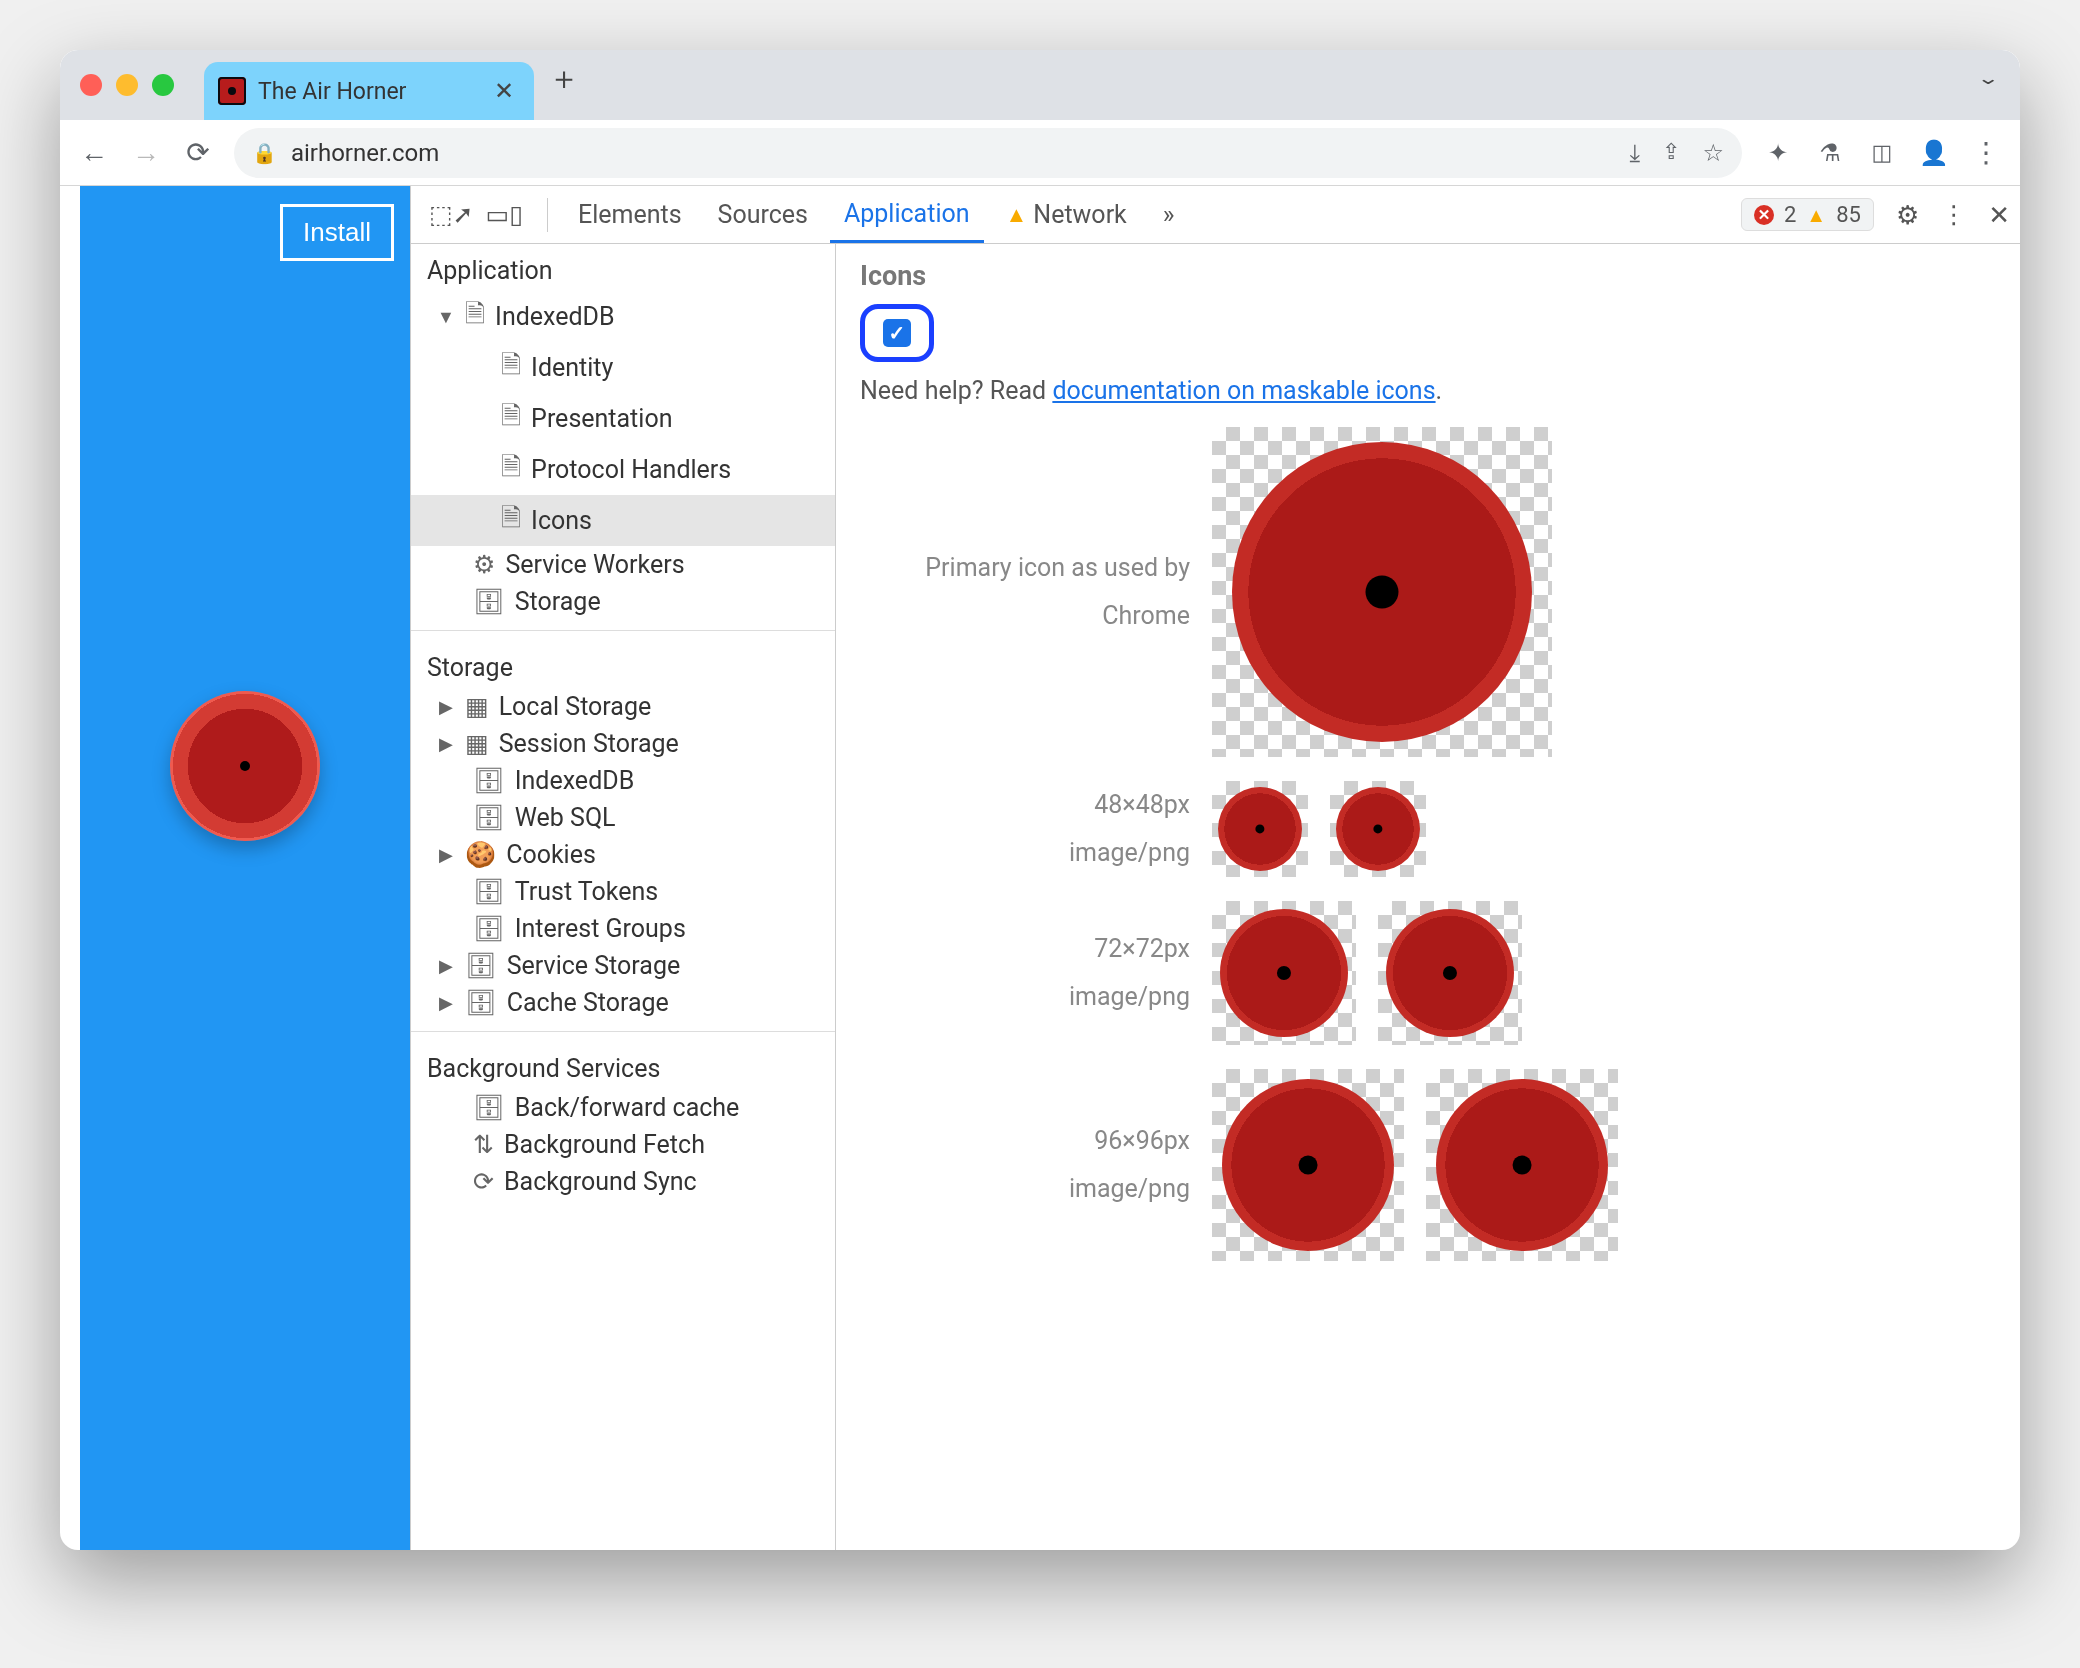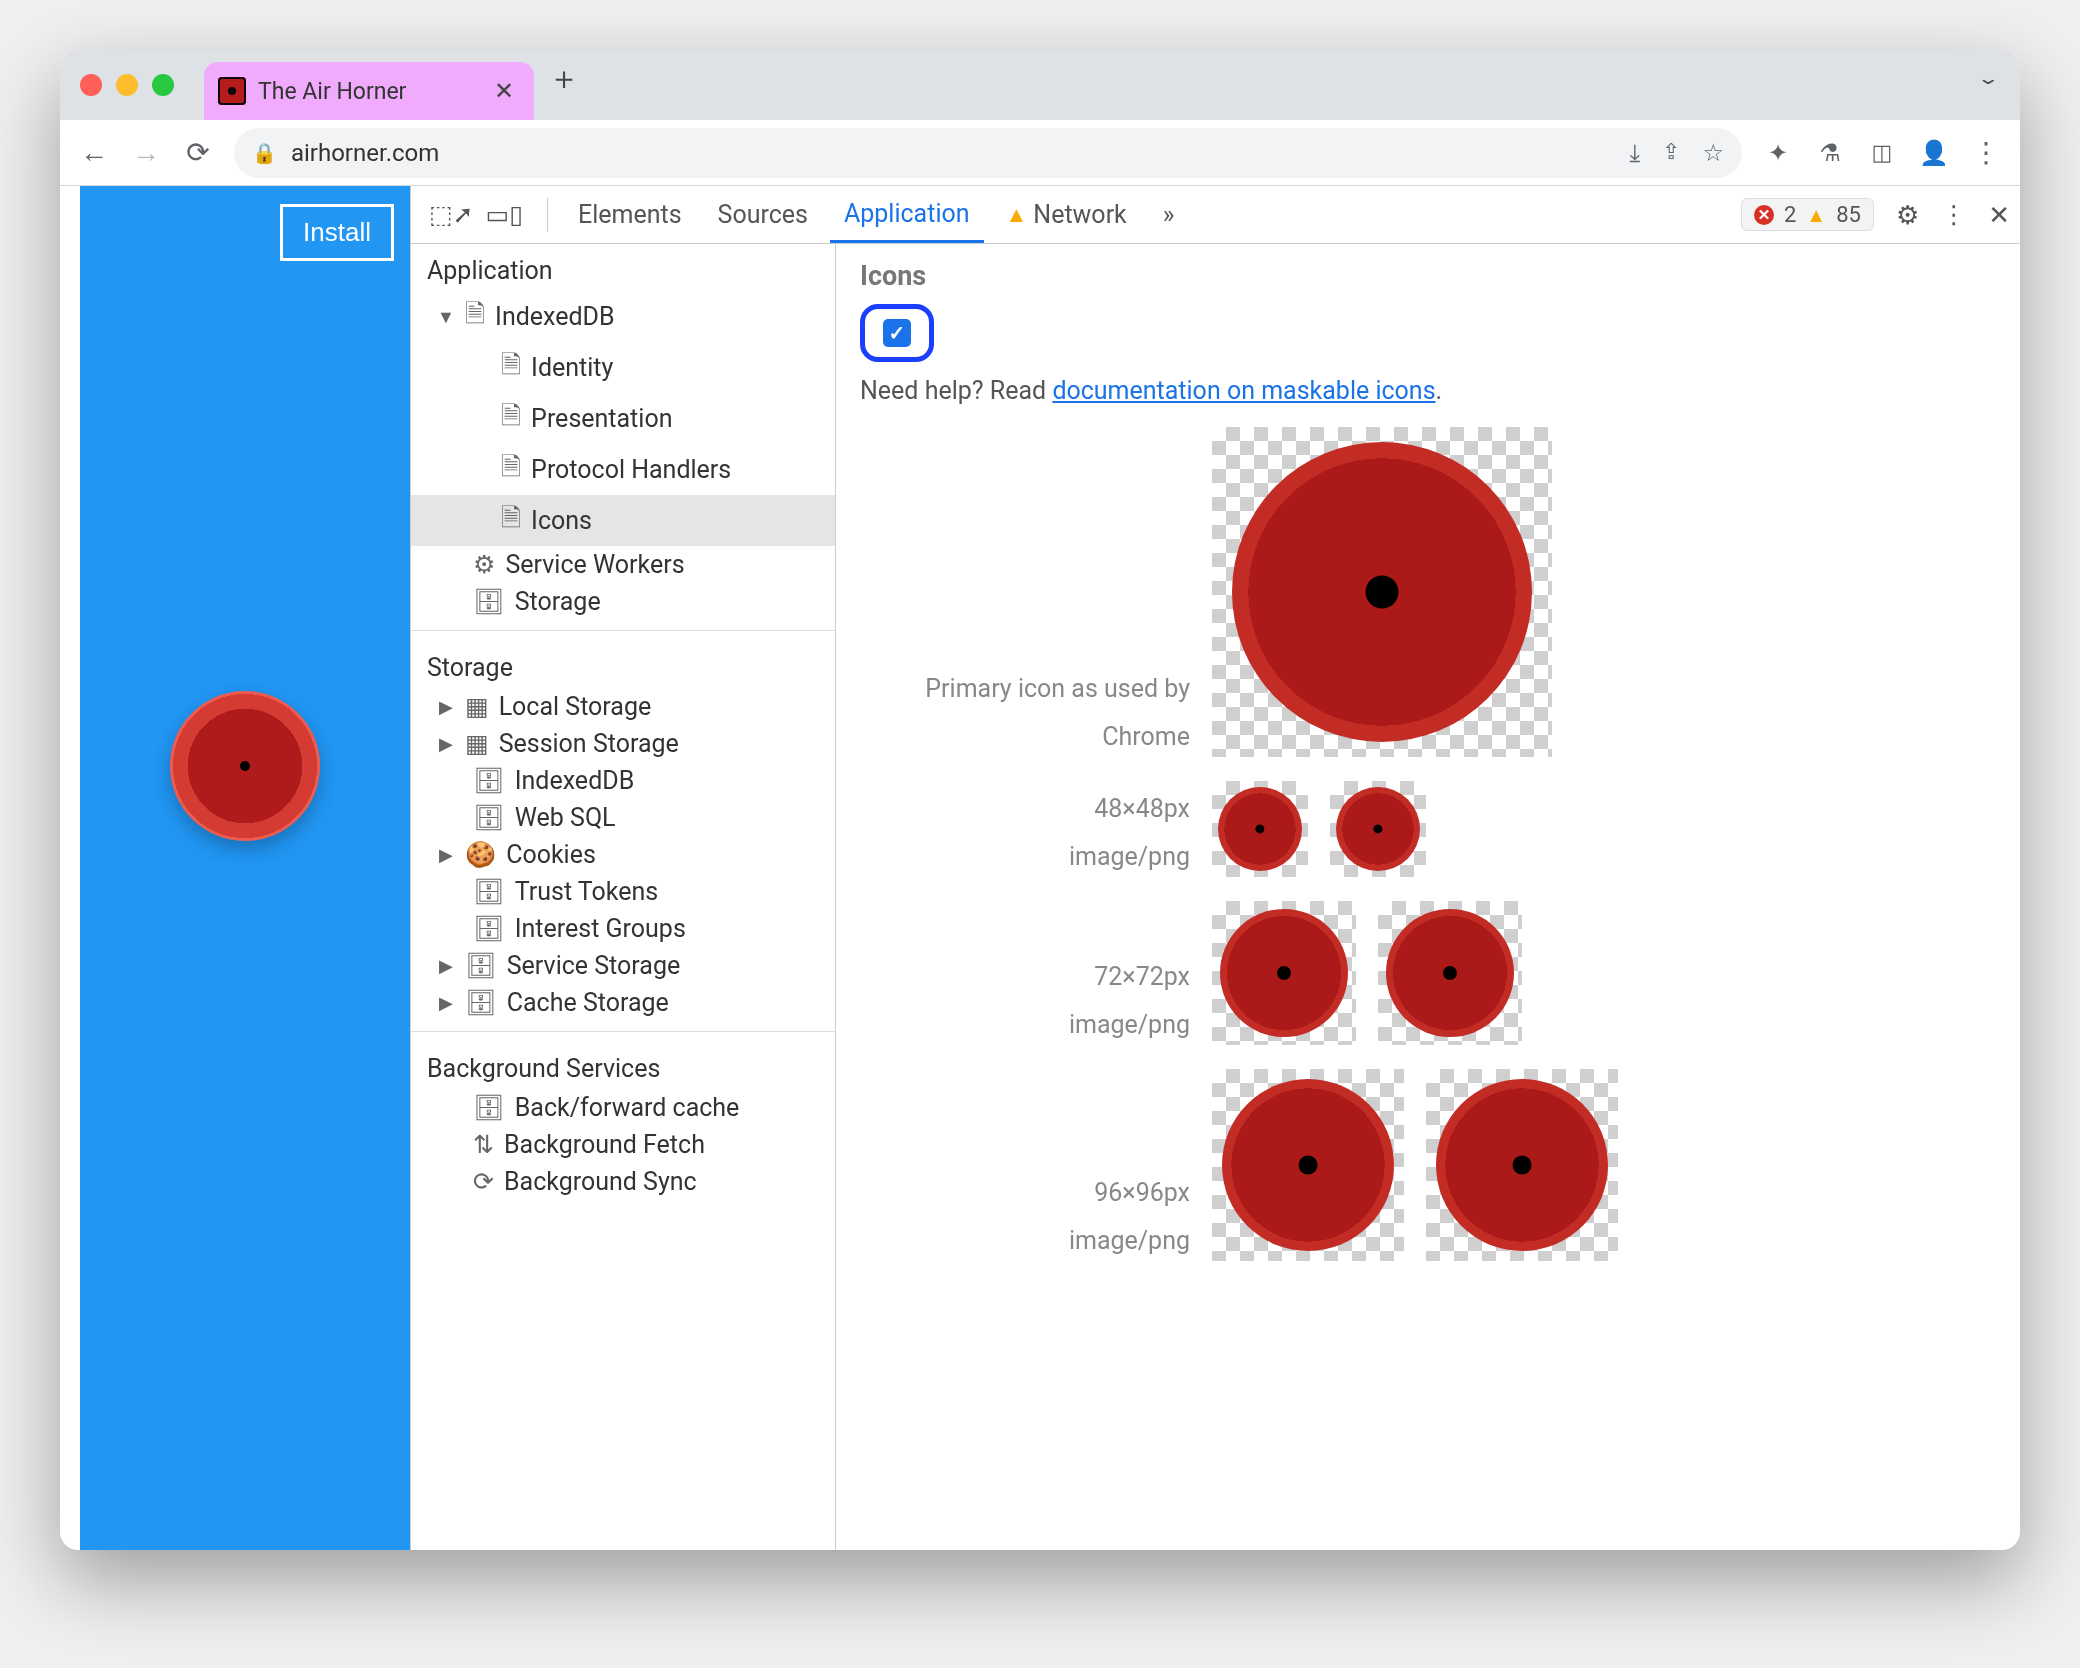--- a/index.html
+++ b/index.html
@@ -42,21 +42,21 @@
     margin-right: 30px;
     margin-left: 6px;
   }
   .tl { width: 22px; height: 22px; border-radius: 50%; }
   .tl.red { background:#ff5f57; }
   .tl.yellow { background:#febc2e; }
   .tl.green { background:#28c840; }
 
   .tab {
     height: 58px;
-    background: #f0abfc;
+    background: #7dd3fc;
     display: flex;
     align-items: center;
     padding: 0 20px 0 14px;
     border-top-left-radius: 14px;
     border-top-right-radius: 14px;
     font-size: 23px;
     color:#333;
     gap: 12px;
     max-width: 380px;
     min-width: 330px;
@@ -213,21 +213,21 @@
     width: fit-content;
     margin-bottom: 14px;
   }
   .chk {
     width:28px;height:28px;border-radius:5px;background:#1a73e8;
     display:flex;align-items:center;justify-content:center;color:#fff;font-size:20px;font-weight:bold;
   }
   .help-line { margin: 6px 0 22px; }
   .help-line a { color:#1a73e8; }
 
-  .icon-row { display:flex; align-items:flex-end; gap:22px; margin: 10px 0 24px; }
+  .icon-row { display:flex; align-items:center; gap:22px; margin: 10px 0 24px; }
   .icon-row .labels { width:330px; text-align:right; color:#888; line-height:1.6; }
   .icon-row .labels .l2 { margin-top:8px; }
 
   .checker {
     background-image:
       linear-gradient(45deg,#cfcfcf 25%,transparent 25%),
       linear-gradient(-45deg,#cfcfcf 25%,transparent 25%),
       linear-gradient(45deg,transparent 75%,#cfcfcf 75%),
       linear-gradient(-45deg,transparent 75%,#cfcfcf 75%);
     background-size: 28px 28px;

